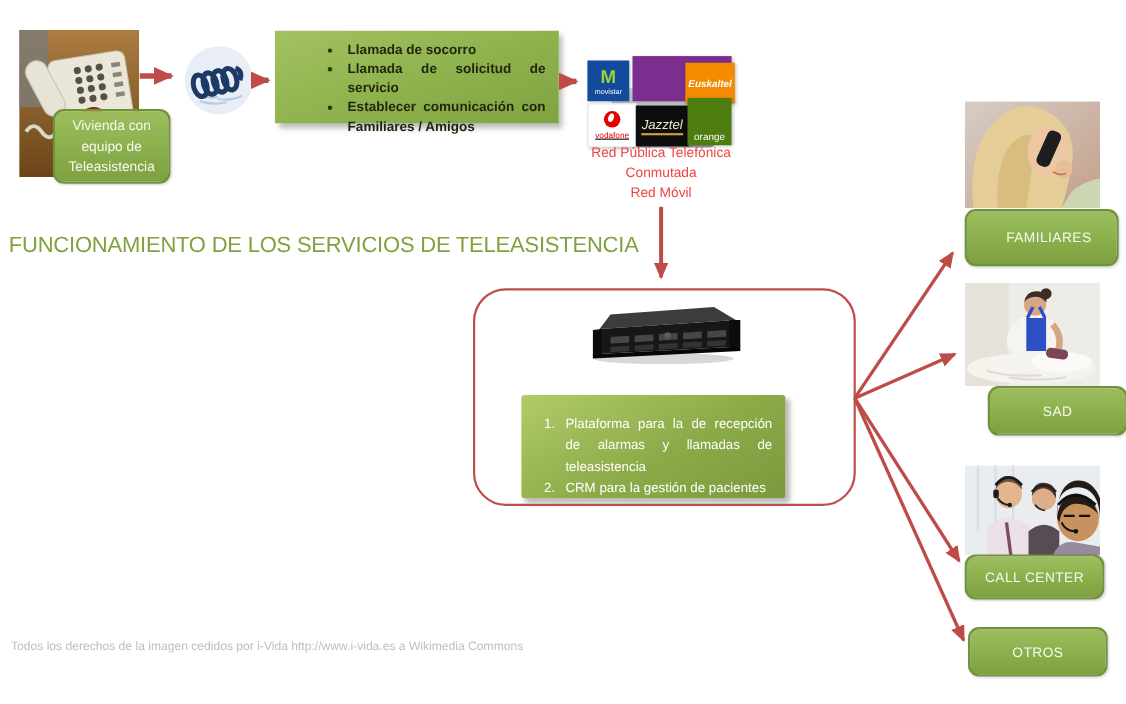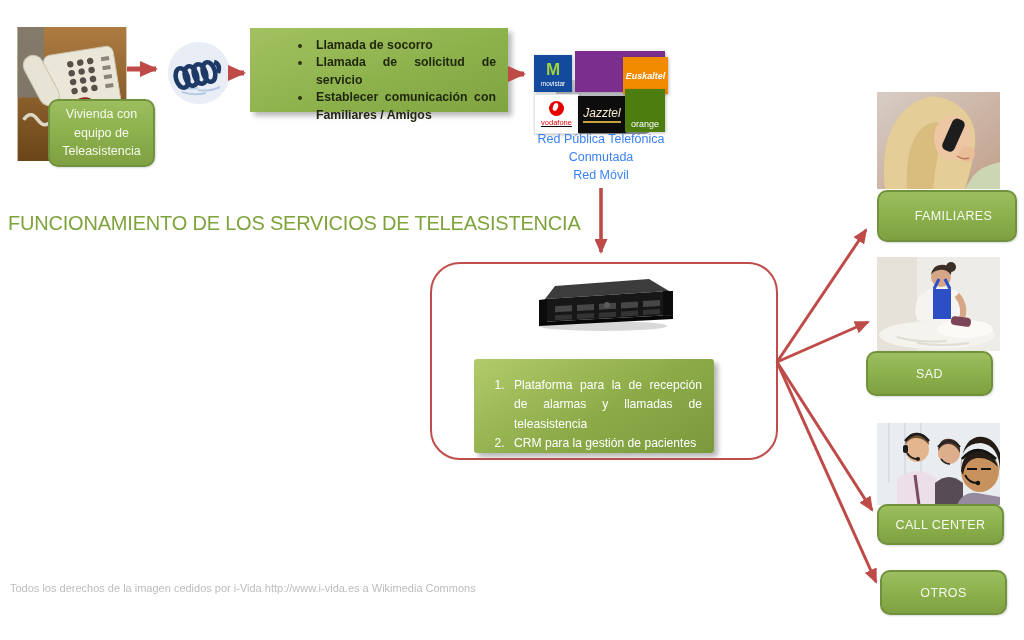--- a/index.html
+++ b/index.html
@@ -41,21 +41,21 @@
   .vcirc{width:15px;height:15px;border-radius:50%;background:#e60000;position:relative;}
   .vcirc::after{content:"";position:absolute;left:4px;top:2px;width:5px;height:8px;
                 border-radius:50%;background:#fff;transform:rotate(20deg);}
   .logo-voda .vn{color:#e60000;font-size:7.5px;margin-top:2px;}
   .logo-jazz{left:578px;top:96px;width:48px;height:37px;}
   .logo-jazz .jz{color:#f3ead0;font-style:italic;font-size:12px;font-family:Liberation Sans, sans-serif;
                  border-bottom:2px solid #c8a23c;padding-bottom:1px;}
   .logo-org{left:625px;top:89px;width:40px;height:43px;justify-content:flex-end;padding-bottom:3px;box-sizing:border-box;}
   .logo-org .on{color:#fff;font-size:9px;}
 
-  .net-label{left:510px;top:131px;width:182px;text-align:center;color:#3b82f6;
+  .net-label{left:510px;top:131px;width:182px;text-align:center;color:#ef4444;
              font-size:12.5px;line-height:1.42;}
 
   
   .title{left:8px;top:212px;width:640px;color:#7fa33c;font-size:20px;letter-spacing:-0.2px;}
   .footer{left:10px;top:582px;color:#bdbdbd;font-size:11px;}
 
   
   .central-frame{left:430px;top:262px;width:344px;height:194px;border:2px solid #bf4d4a;border-radius:30px;}
   .central-header{left:448px;top:330px;width:301px;height:27px;border-radius:5px;
                   background:linear-gradient(180deg,#a8c366 0%,#92b053 100%);
@@ -66,21 +66,21 @@
                 box-shadow:4px 4px 5px rgba(125,125,125,.55);color:#fff;margin-left:26px;}
   .central-body ol{margin:0;padding:17px 12px 0 34px;font-size:12.1px;line-height:1.6;}
   .central-body li{padding-left:6px;text-align:justify;}
 
   
   .photo{overflow:hidden;}
   .photo svg{display:block;}
   .dest-familiares-photo{left:877px;top:92px;width:123px;height:97px;}
   .dest-familiares-pill{left:877px;top:190px;width:123px;height:48px;padding-left:13px;}
   .dest-sad-photo{left:877px;top:257px;width:123px;height:94px;}
-  .dest-sad-pill{left:866px;top:351px;width:123px;height:41px;justify-content:center;}
+  .dest-sad-pill{left:898px;top:351px;width:123px;height:41px;justify-content:center;}
   .dest-call-photo{left:877px;top:423px;width:123px;height:82px;}
   .dest-call-pill{left:877px;top:504px;width:123px;height:37px;}
   .dest-otros-pill{left:880px;top:570px;width:123px;height:41px;}
 
   .overlay{left:0;top:0;pointer-events:none;}
 </style>
 </head>
 <body>
 
 <div class="canvas">

